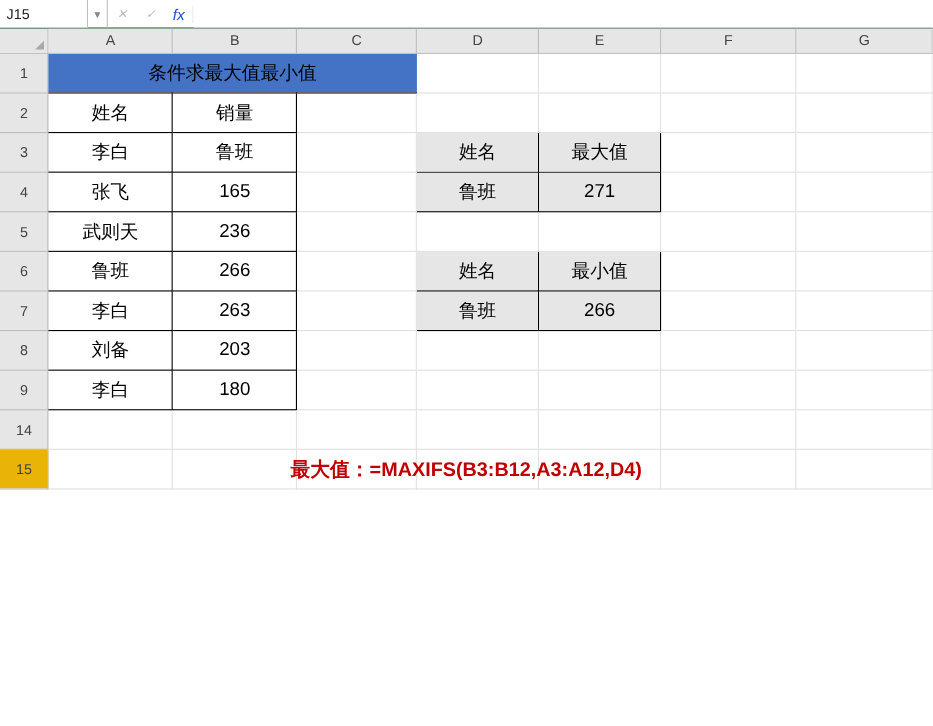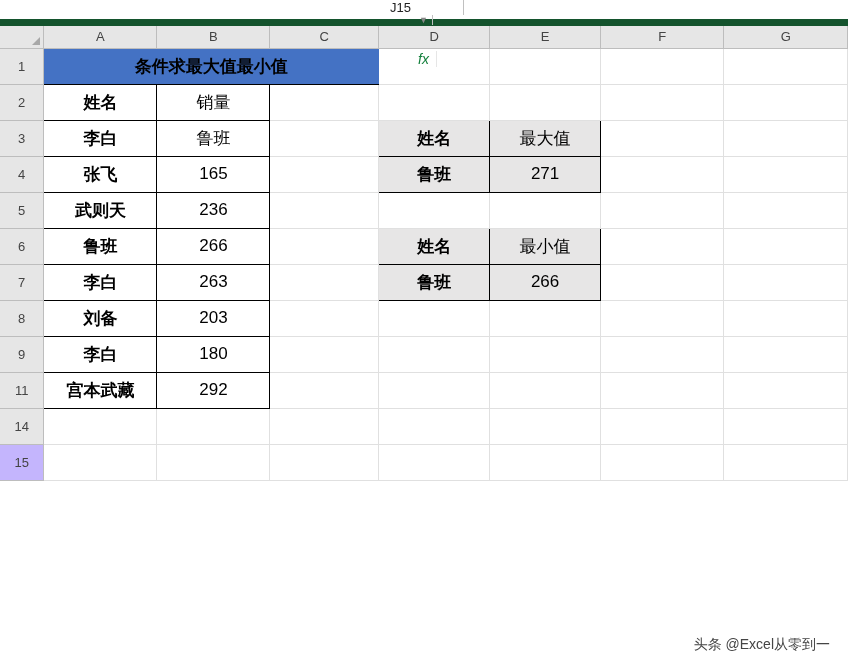--- a/index.html
+++ b/index.html
@@ -10,23 +10,22 @@
       background: #fff;
       overflow: hidden;
       width: 848px;
       height: 660px;
       position: relative;
     }
     .formula-bar {
       display: flex;
       align-items: center;
       height: 26px;
-      border-bottom: 7px solid #14532d;
+      border-bottom: 1px solid #14532d;
       background: #fff;
-      flex-direction: column;
     }
     .name-box {
       width: 80px;
       height: 100%;
       border-right: 1px solid #c0c0c0;
       display: flex;
       align-items: center;
       padding: 0 6px;
       font-size: 13px;
       color: #222;
@@ -50,21 +49,21 @@
       color: #888;
       font-size: 11px;
       font-style: italic;
     }
     .fx-btn.dim { color: #bbb; }
     .fx-label {
       width: 26px;
       display: flex;
       align-items: center;
       justify-content: center;
-      color: #15803d;
+      color: #1d4ed8;
       font-style: italic;
       font-size: 14px;
       border-right: 1px solid #e6e6e6;
     }
     .formula-input {
       flex: 1;
       height: 100%;
       border: none;
       outline: none;
       padding: 0 6px;
@@ -116,21 +115,21 @@
       width: 42px;
       background: #e6e6e6;
       border: 1px solid #bdbdbd;
       border-left: none;
       font-weight: normal;
       font-size: 13px;
       color: #444;
       text-align: center;
     }
     th.row-h.sel {
-      background: #c4b5fd;
+      background: #eab308;
       margin-top: 44px;
     }
     td.cell {
       border: 1px solid #e0e0e0;
       height: 36px;
       padding: 0;
       vertical-align: middle;
       text-align: center;
       font-size: 17px;
       color: #000;
@@ -143,21 +142,21 @@
     .col-F { width: 118px; }
     .col-G { width: 118px; }
 
     .title-merge {
       background: #4472C4;
       color: #fff;
       font-size: 18px;
     }
     .bt { border-top: 1px solid #000 !important; }
     .bb { border-bottom: 1px solid #000 !important; }
-    .bl { border-left: 1px solid #000 !important; font-weight: bold; }
+    .bl { border-left: 1px solid #000 !important; }
     .br { border-right: 1px solid #000 !important; }
 
     .shade { background: #e7e6e6; }
 
     .formula-overlay {
       position: absolute;
       font-weight: bold;
       color: #c00000;
       font-size: 18px;
       white-space: nowrap;
@@ -301,30 +300,20 @@
         <td class="cell bl br bb">李白</td>
         <td class="cell br bb">180</td>
         <td class="cell"></td>
         <td class="cell"></td>
         <td class="cell"></td>
         <td class="cell"></td>
         <td class="cell"></td>
       </tr>
 
 
-      <tr>
-        <th class="row-h">11</th>
-        <td class="cell bl br bb">宫本武藏</td>
-        <td class="cell br bb">292</td>
-        <td class="cell"></td>
-        <td class="cell"></td>
-        <td class="cell"></td>
-        <td class="cell"></td>
-        <td class="cell"></td>
-      </tr>
 
 
       <tr>
         <th class="row-h">14</th>
         <td class="cell"></td>
             <td class="cell"></td>
             <td class="cell"></td>
             <td class="cell"></td>
             <td class="cell"></td>
             <td class="cell"></td>
@@ -336,16 +325,16 @@
             <td class="cell"></td>
             <td class="cell"></td>
             <td class="cell"></td>
             <td class="cell"></td>
             <td class="cell"></td>
             <td class="cell"></td>
       </tr>
     </tbody>
       </table>
 
-
-    <div class="watermark">头条 @Excel从零到一</div>
+    <div class="formula-overlay" style="left:264px; top:389px;">最大值：=MAXIFS(B3:B12,A3:A12,D4)</div>
+
   </div>
 </div>
 
 </body></html>

